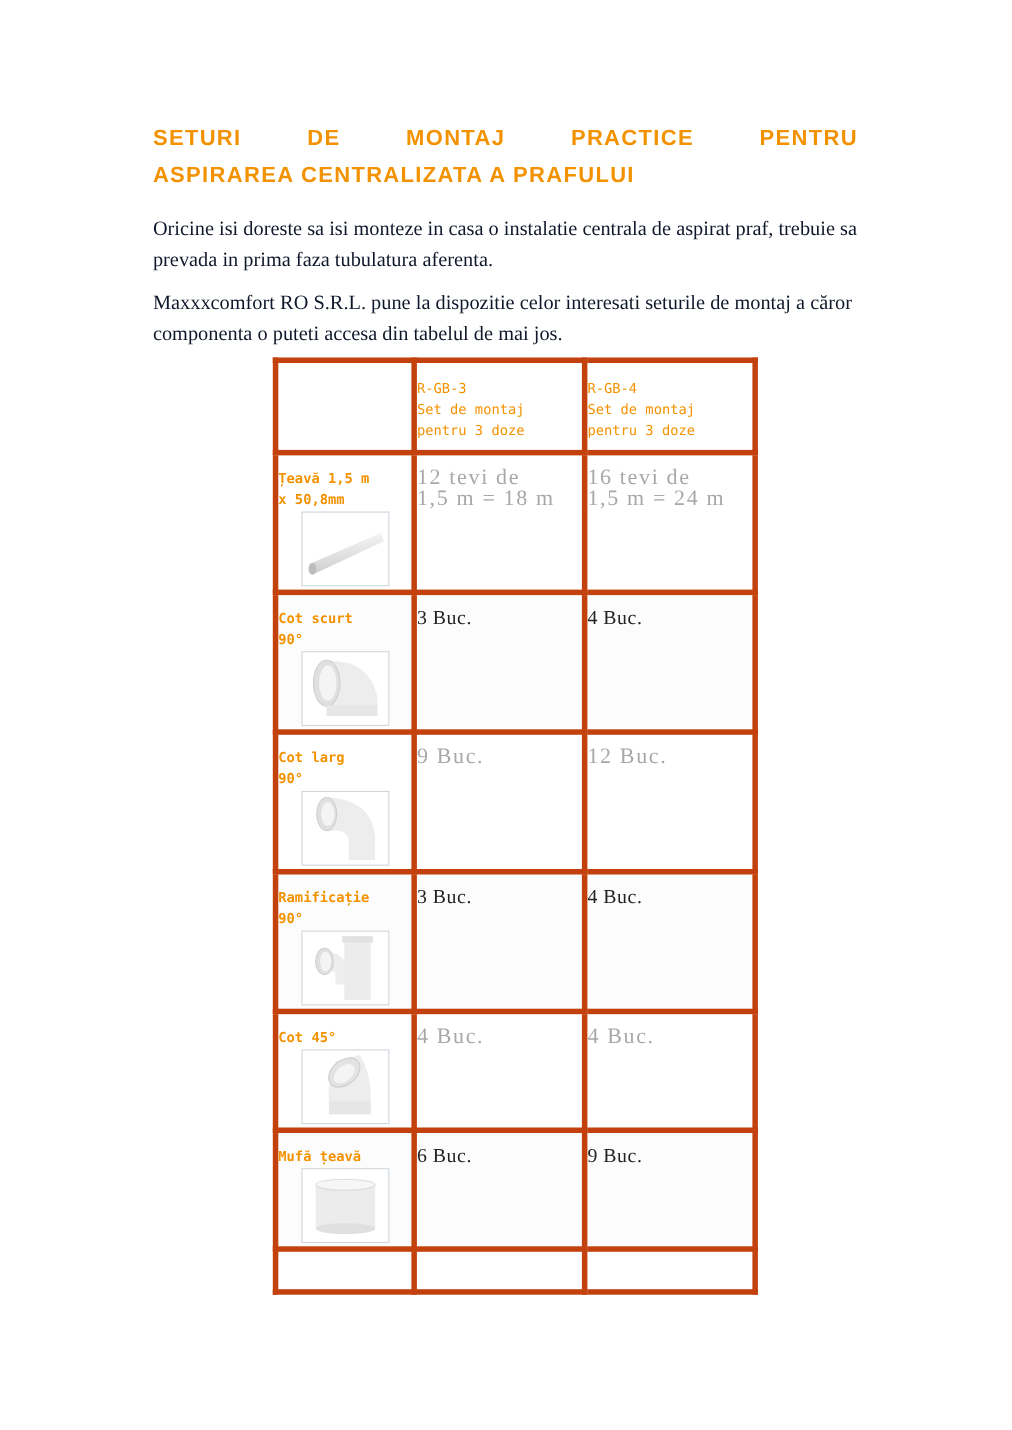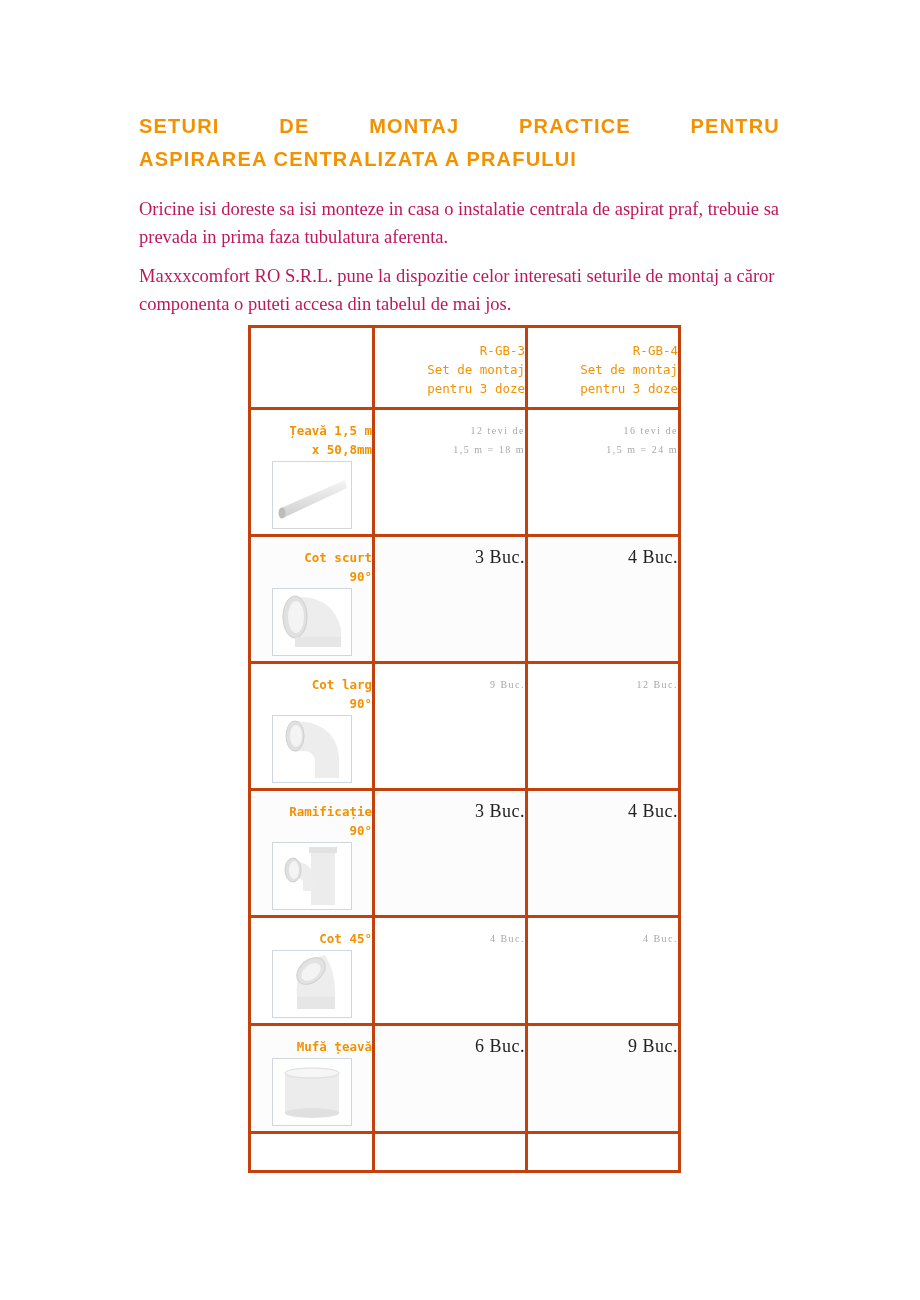--- a/index.html
+++ b/index.html
@@ -8,43 +8,43 @@
     position:absolute; left:139px; top:110px; width:641px;
     font-family:"Liberation Sans", sans-serif; font-weight:bold;
     font-size:20px; line-height:33px; color:#f39200;
     letter-spacing:1.2px; margin:0;
   }
   .title .l1 { display:flex; justify-content:space-between; }
   .title .l2 { display:block; }
   .para {
     position:absolute; left:139px; width:645px;
     font-family:"Liberation Serif", serif; font-size:18.5px; line-height:28px;
-    color:#be185d; margin:0;
+    color:#0f172a; margin:0;
   }
   .p1 { top:195px; }
   .p2 { top:262px; }
   table.sets {
     position:absolute; left:248px; top:325px;
     border-collapse:collapse; table-layout:fixed;
     font-family:"DejaVu Sans Mono", "Liberation Mono", monospace;
     font-size:12.5px;
   }
   table.sets td {
-    border:3px solid #c2410c; vertical-align:top; text-align:right;
+    border:5px solid #c2410c; vertical-align:top; text-align:left;
     padding:0; background:#fff;margin-left:25px;
   }
   table.sets tr.shade td { background:#fcfcfc; }
   .c0 { width:121px; }
   .c1 { width:150px; }
   .c2 { width:150px; }
   .hdr { color:#f39200; line-height:19px; padding-top:13px !important; height:66px; }
   .rowlabel { color:#f39200; font-weight:bold; line-height:19px; padding-top:11px !important; }
   .val { line-height:19px; padding-top:11px !important; }
   .val.dark { color:#222; font-family:"Liberation Serif", serif; font-size:18px; letter-spacing:0.5px; }
-  .val.light { color:#a8a8a8; font-family:"Liberation Serif", serif; font-size:10px; letter-spacing:1.5px; }
+  .val.light { color:#a8a8a8; font-family:"Liberation Serif", serif; font-size:20px; letter-spacing:1.5px; }
   .thumb {
     width:78px; height:66px; margin:2px auto 0; border:1px solid #cfd6dc;
     background:#fff; display:block;
   }
   .thumb svg { width:78px; height:66px; display:block; }
 </style>
 </head>
 <body>
 
 <h1 class="title">

